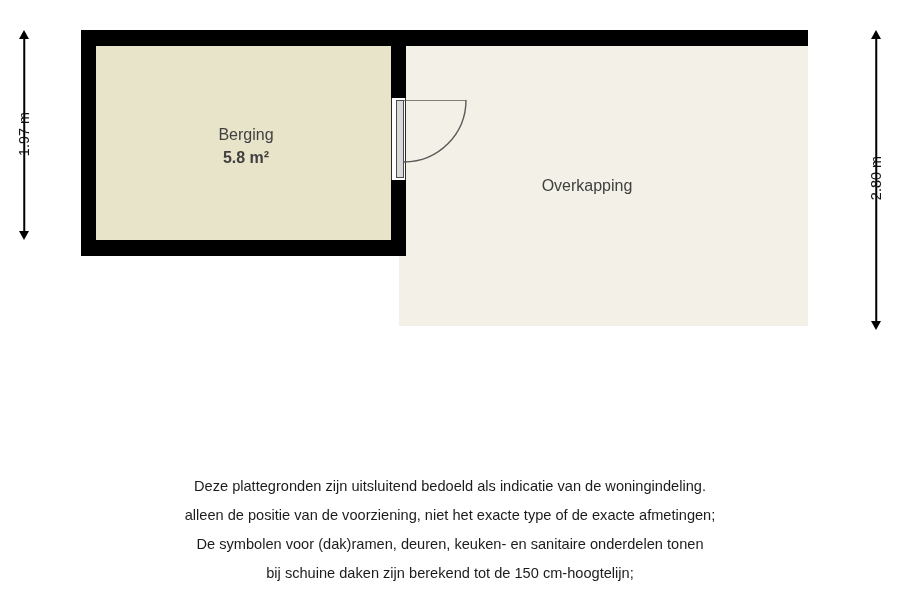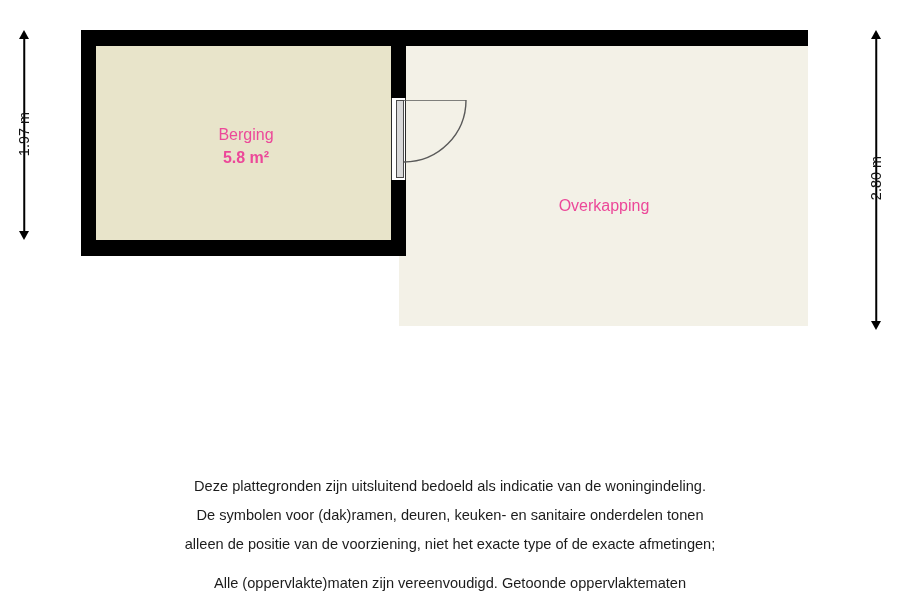--- a/index.html
+++ b/index.html
@@ -85,36 +85,35 @@
     width: 70px;
     height: 78px;
   }
 
   
   .room-label {
     position: absolute;
     text-align: center;
     line-height: 1.45;
     font-size: 16px;
-    color: #ec4899;
+    color: #404040;
     white-space: nowrap;
   }
   .room-label .name { display: block; }
   .room-label .area { display: block; font-weight: bold; }
 
   .label-berging {
     left: 146px;
     top: 123px;
     width: 200px;
   }
   .label-overkapping {
-    left: 504px;
+    left: 487px;
     top: 174px;
     width: 200px;
-    margin-top: 20px;
   }
 
   
   .dim {
     position: absolute;
   }
   .dim .line {
     position: absolute;
     left: 50%;
     transform: translateX(-50%);
@@ -204,17 +203,16 @@
     <div class="cap top"></div>
     <div class="line"></div>
     <div class="cap bottom"></div>
     <div class="dim-text">2.80 m</div>
   </div>
 
 </div>
 
 <div id="disclaimer">
   <p>Deze plattegronden zijn uitsluitend bedoeld als indicatie van de woningindeling.</p>
+  <p>alleen de positie van de voorziening, niet het exacte type of de exacte afmetingen;</p>
   <p>De symbolen voor (dak)ramen, deuren, keuken- en sanitaire onderdelen tonen</p>
-  <p>alleen de positie van de voorziening, niet het exacte type of de exacte afmetingen;</p>
-  <p class="para2">Alle (oppervlakte)maten zijn vereenvoudigd. Getoonde oppervlaktematen</p>
   <p>bij schuine daken zijn berekend tot de 150 cm-hoogtelijn;</p>
 </div>
 
 </body></html>

